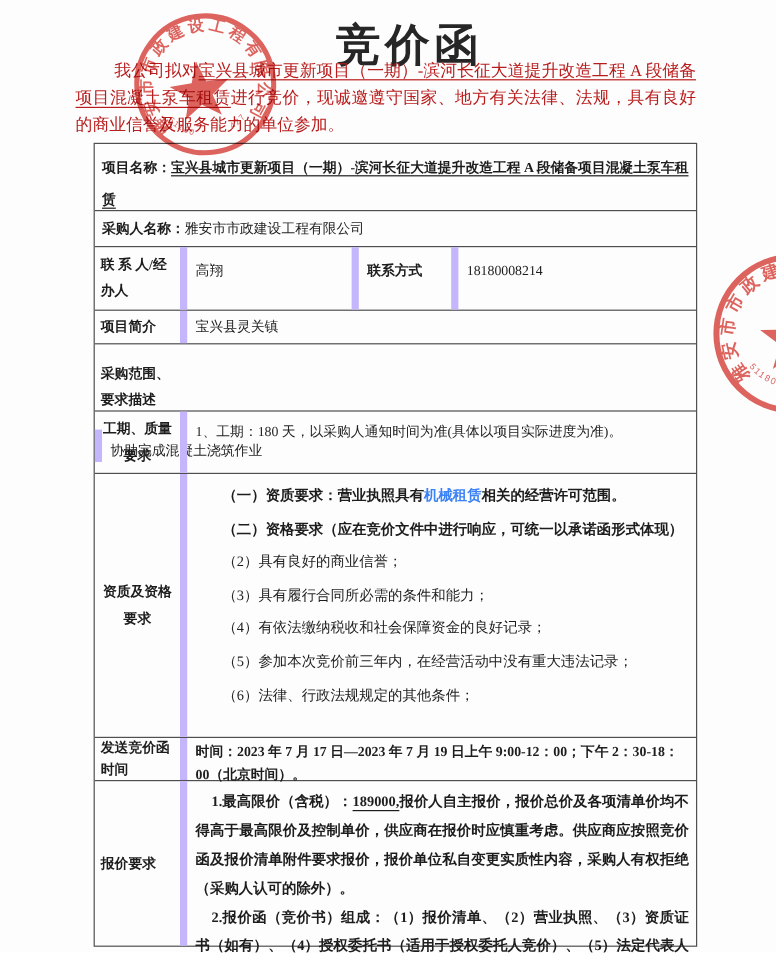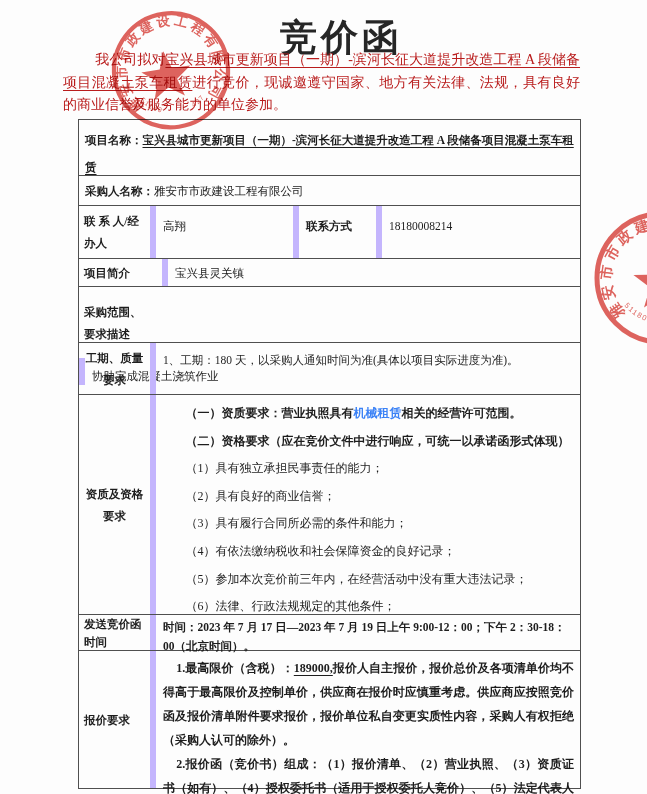--- a/index.html
+++ b/index.html
@@ -37,21 +37,21 @@
   }
   .lbl.center{justify-content:center;text-align:center;padding-left:2px;}
   .lbl.compact{line-height:18px;}
   .val{flex:1 1 auto;padding:7px 5px 2px 7px;}
   .fullcell{flex:1 1 auto;padding:7px 5px 2px 6px;line-height:27px;}
   .fullcell .flabel{font-weight:700;}
   .b{font-weight:700;}
   .u{text-decoration:underline;text-underline-offset:3px;}
   .gray{color:#3b82f6;}
   
-  .r1{height:55px;} .r2{height:30px;} .r3{height:53px;} .r4{height:28px;gap:12px;}
+  .r1{height:55px;} .r2{height:30px;} .r3{height:53px;} .r4{height:28px;}
   .r5{height:56px;flex-direction:column;} .r6{height:52px;} .r7{height:220px;} .r8{height:36px;}
   .r9{height:138px;}
   .r1 .fullcell{font-weight:700;}
   .r3 .val{padding-top:13px;}
   .r3 .sublbl{width:83px;flex:0 0 83px;font-weight:700;padding:13px 2px 2px 7px;}
   .r4 .val{padding-top:7px;}
   .qual{padding:5px 4px 2px 6px;line-height:27.6px;}
   .qual div{text-indent:1.95em;}
   .r8 .val{font-weight:700;line-height:18.5px;padding-top:3px;}
   .quote{padding:5px 6px 2px 7px;line-height:24px;font-weight:700;text-align:justify;}
@@ -104,21 +104,20 @@
 要求</div>
       <div class="cell val" style="padding-top:10px;">1、工期：180 天，以采购人通知时间为准(具体以项目实际进度为准)。</div>
     </div>
 
     <div class="trow r7">
       <div class="cell lbl center">资质及资格
 要求</div>
       <div class="cell val qual" style="font-size:12px;">
         <div class="b"><span>（一）资质要求：营业执照具有</span><span class="gray">机械租赁</span><span>相关的经营许可范围。</span></div>
         <div class="b">（二）资格要求（应在竞价文件中进行响应，可统一以承诺函形式体现）</div>
-        <div>（1）具有独立承担民事责任的能力；</div>
         <div>（2）具有良好的商业信誉；</div>
         <div>（3）具有履行合同所必需的条件和能力；</div>
         <div>（4）有依法缴纳税收和社会保障资金的良好记录；</div>
         <div>（5）参加本次竞价前三年内，在经营活动中没有重大违法记录；</div>
         <div>（6）法律、行政法规规定的其他条件；</div>
       </div>
     </div>
 
     <div class="trow r8">
       <div class="cell lbl compact">发送竞价函

